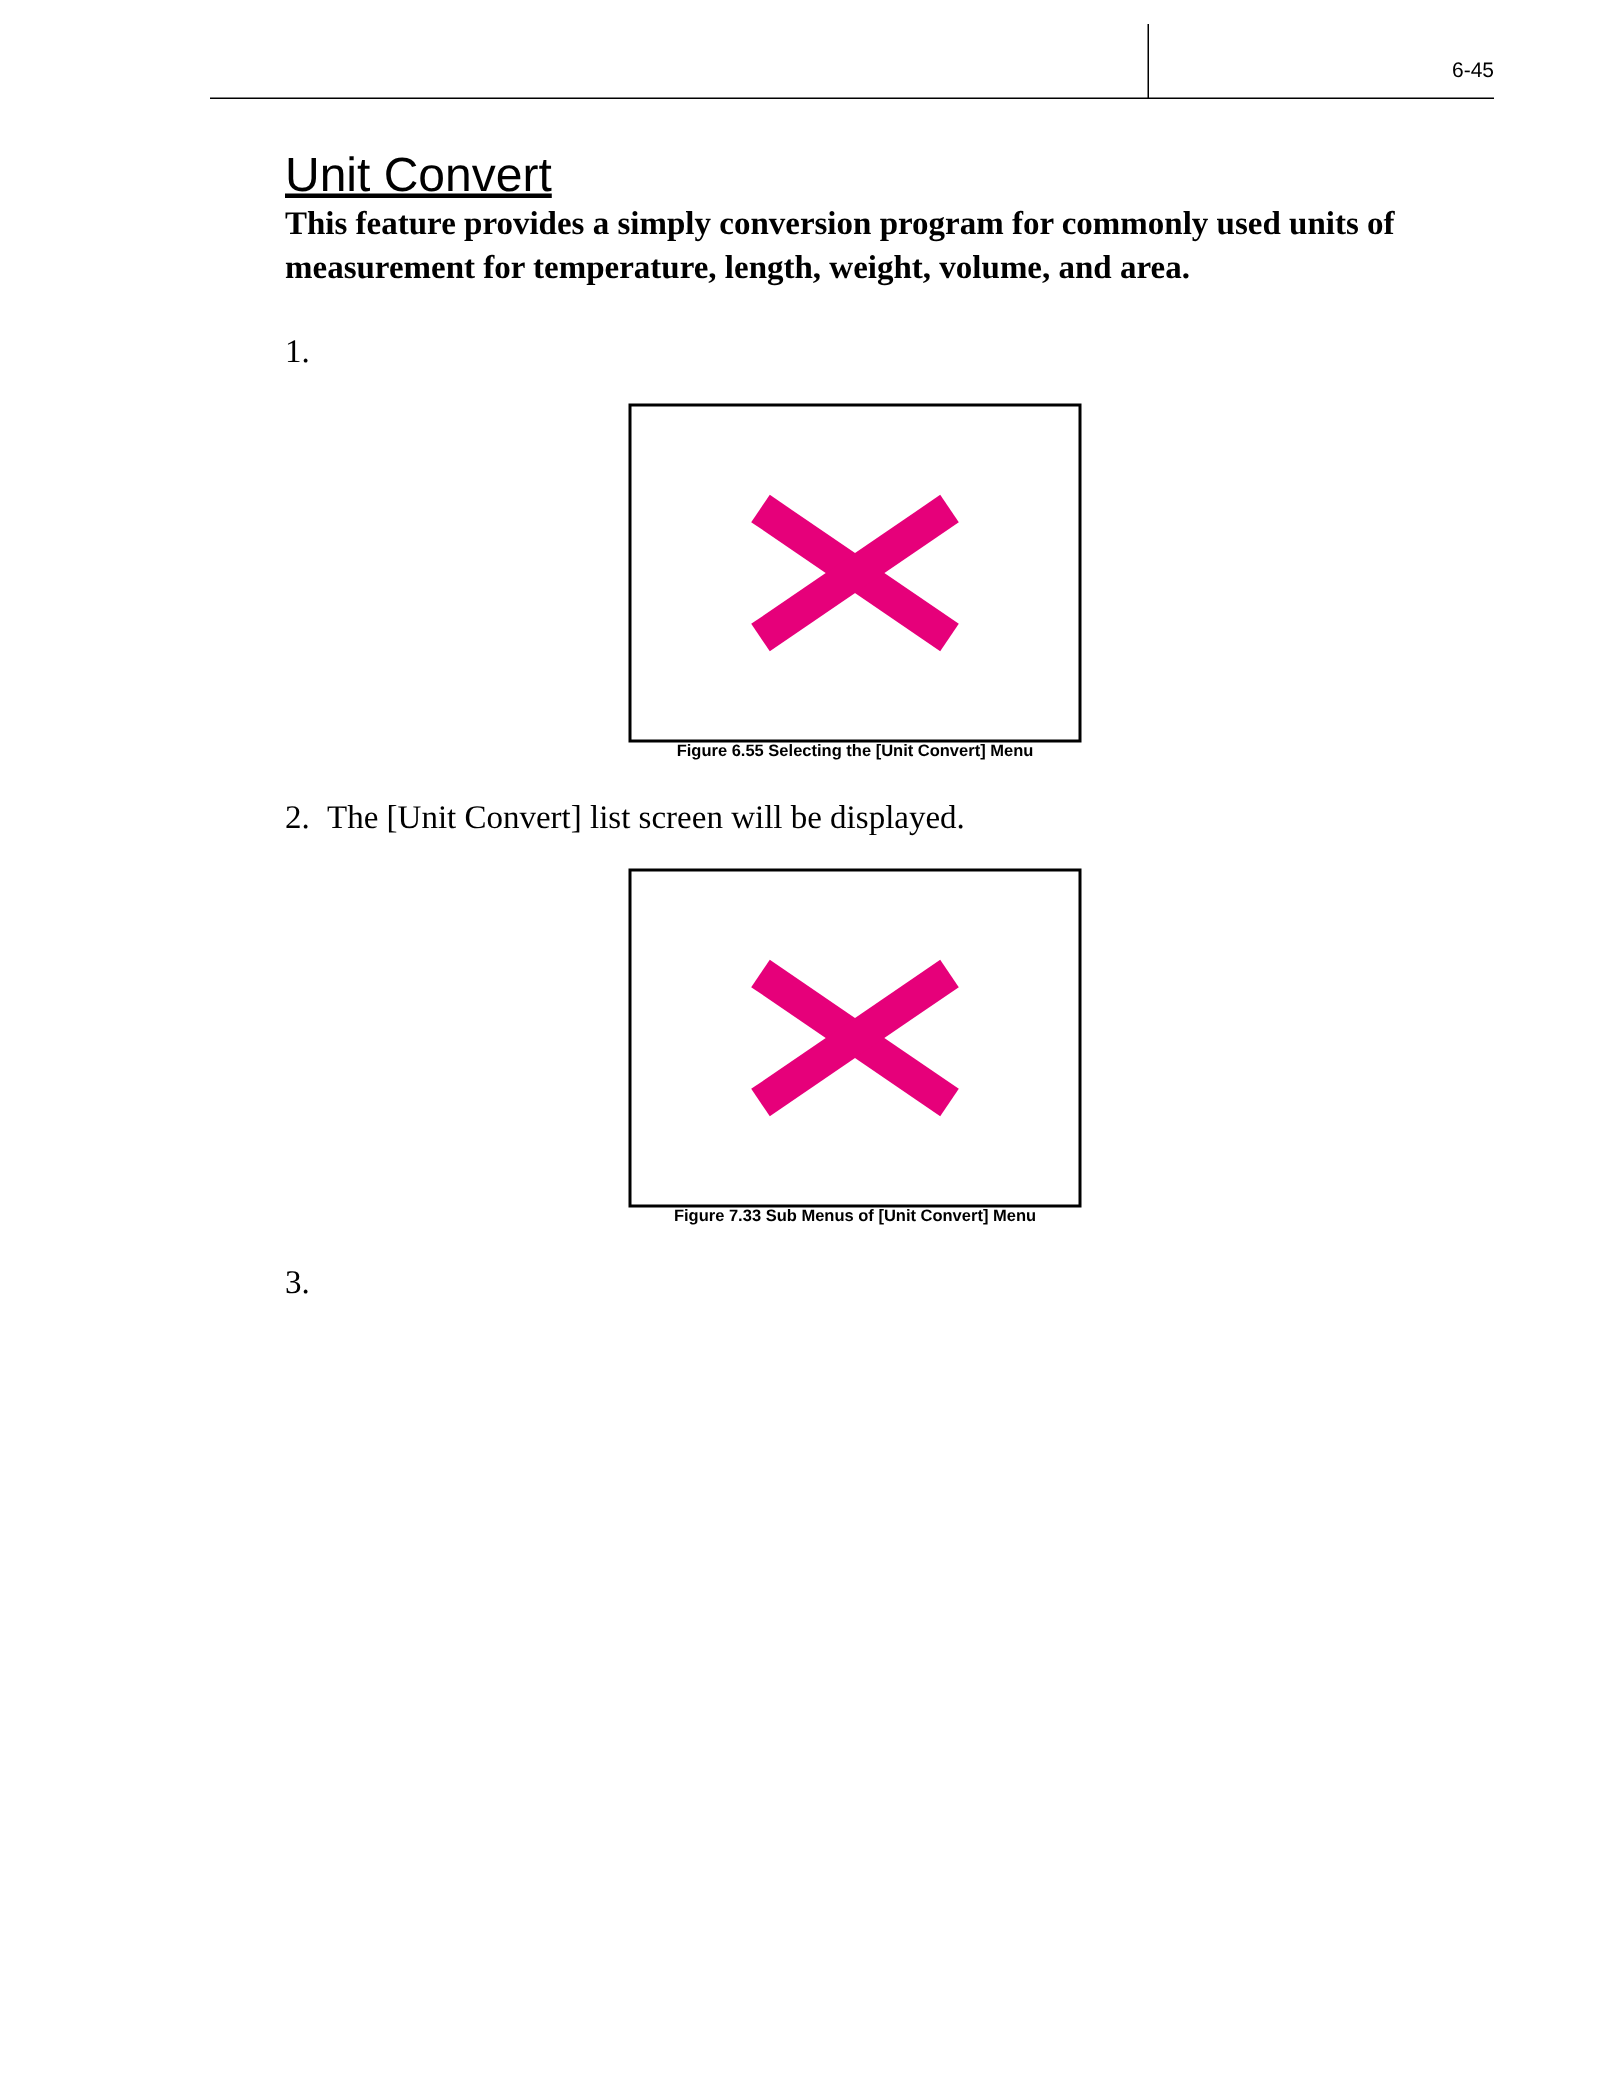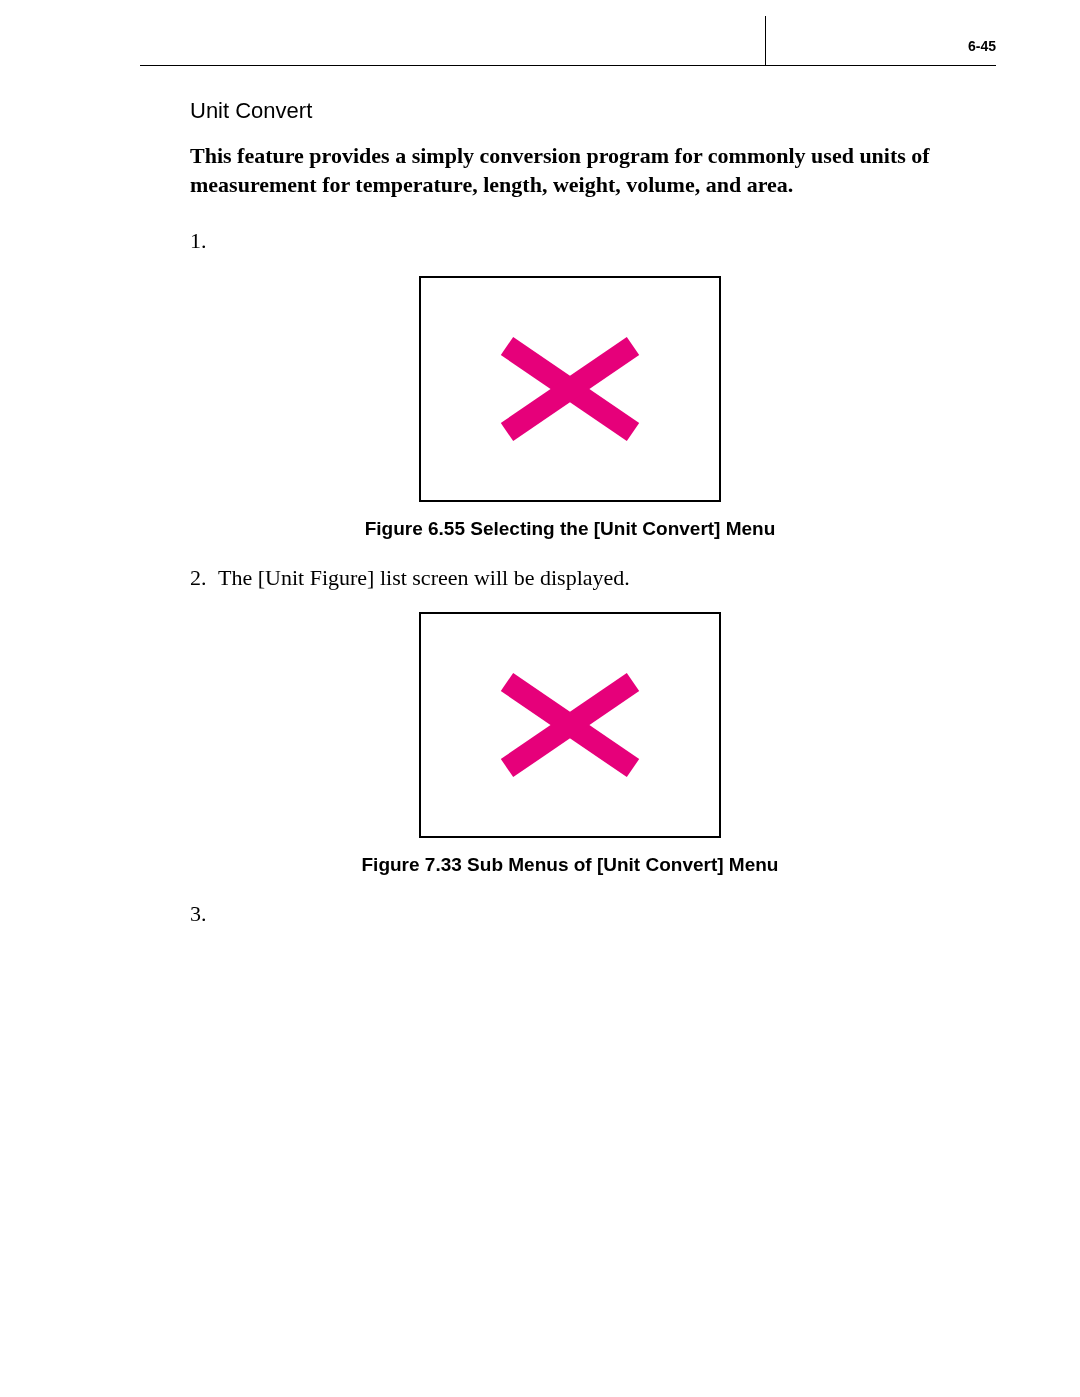--- a/index.html
+++ b/index.html
@@ -16,21 +16,21 @@
       top: 38px;
       left: 140px;
       right: 84px;
       height: 22px;
     }
     .page-num {
       position: absolute;
       right: 0;
       top: 0;
       font-family: Arial, Helvetica, sans-serif;
-      font-weight: bold;
+      font-weight: normal;
       font-size: 14px;
     }
     .header-rule {
       position: absolute;
       left: 0;
       right: 0;
       bottom: -6px;
       height: 0;
       border-bottom: 1.5px solid #000;
     }
@@ -43,23 +43,24 @@
       border-right: 1.5px solid #000;
     }
     .content {
       position: absolute;
       top: 98px;
       left: 190px;
       right: 130px;
     }
     .section-title {
       font-family: Arial, Helvetica, sans-serif;
-      font-size: 22px;
+      font-size: 32px;
       font-weight: 400;
-      margin-bottom: 18px;
+      margin-bottom: 0;
+      text-decoration: underline;
     }
     .para {
       font-size: 22px;
       line-height: 1.3;
       margin-bottom: 2px;
     }
     .intro-block {
       margin-bottom: 28px;
       font-weight: bold;
     }
@@ -82,22 +83,21 @@
       width: 302px;
       height: 226px;
       border: 2.5px solid #000;
       margin: 0 auto;
       position: relative;
       background: #fff;
     }
     .figure-caption {
       font-family: Arial, Helvetica, sans-serif;
       font-weight: bold;
-      font-size: 19px;
-      margin-top: 16px;
+      font-size: 11px;
       text-align: center;
     }
     .x-mark {
       position: absolute;
       left: 50%;
       top: 50%;
       transform: translate(-50%, -50%);
     }
   </style>
 </head>
@@ -125,21 +125,21 @@
       <svg class="x-mark" width="150" height="110" viewBox="0 0 150 110">
         <line x1="12" y1="12" x2="138" y2="98" stroke="#e6007a" stroke-width="22" stroke-linecap="butt"></line>
         <line x1="138" y1="12" x2="12" y2="98" stroke="#e6007a" stroke-width="22" stroke-linecap="butt"></line>
       </svg>
     </div>
     <div class="figure-caption">Figure 6.55  Selecting the [Unit Convert] Menu</div>
   </div>
 
   <div class="step">
     <span class="step-num">2.</span>
-    <span>The [Unit Figure] list screen will be displayed.</span>
+    <span>The [Unit Convert] list screen will be displayed.</span>
   </div>
 
   <div class="figure-wrap">
     <div class="figure-box">
       <svg class="x-mark" width="150" height="110" viewBox="0 0 150 110">
         <line x1="12" y1="12" x2="138" y2="98" stroke="#e6007a" stroke-width="22" stroke-linecap="butt"></line>
         <line x1="138" y1="12" x2="12" y2="98" stroke="#e6007a" stroke-width="22" stroke-linecap="butt"></line>
       </svg>
     </div>
     <div class="figure-caption">Figure 7.33  Sub Menus of [Unit Convert] Menu</div>

